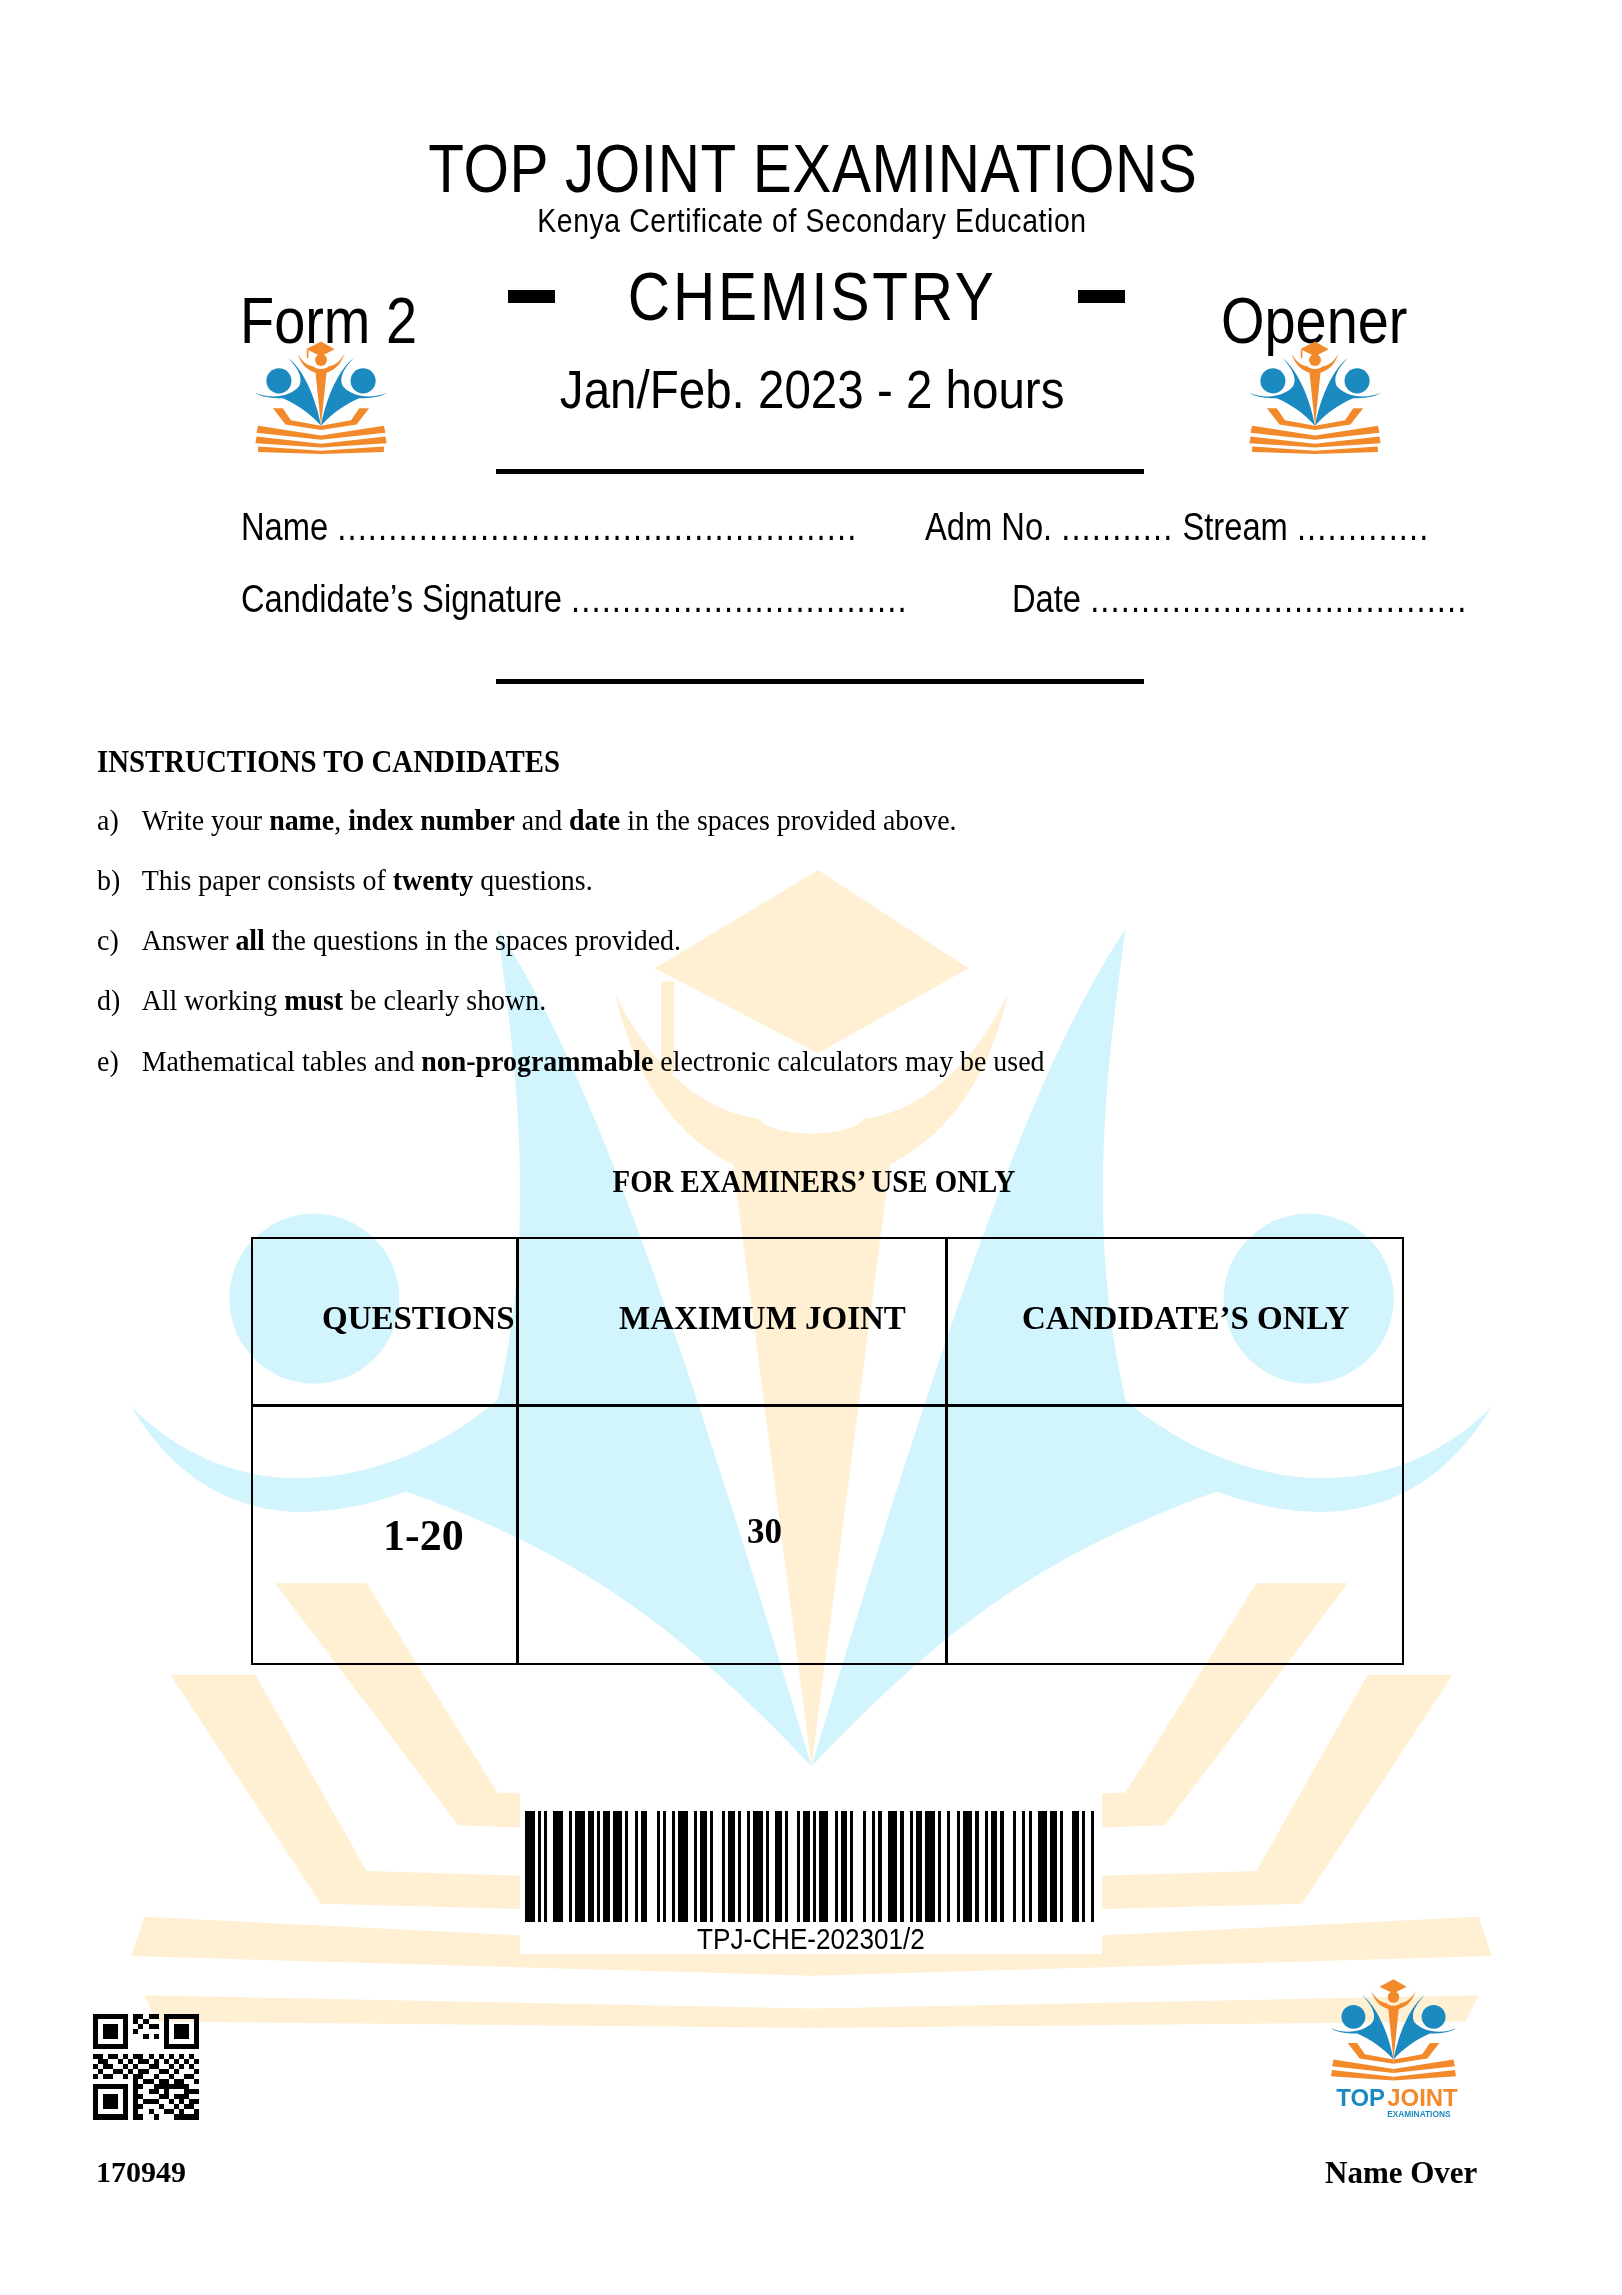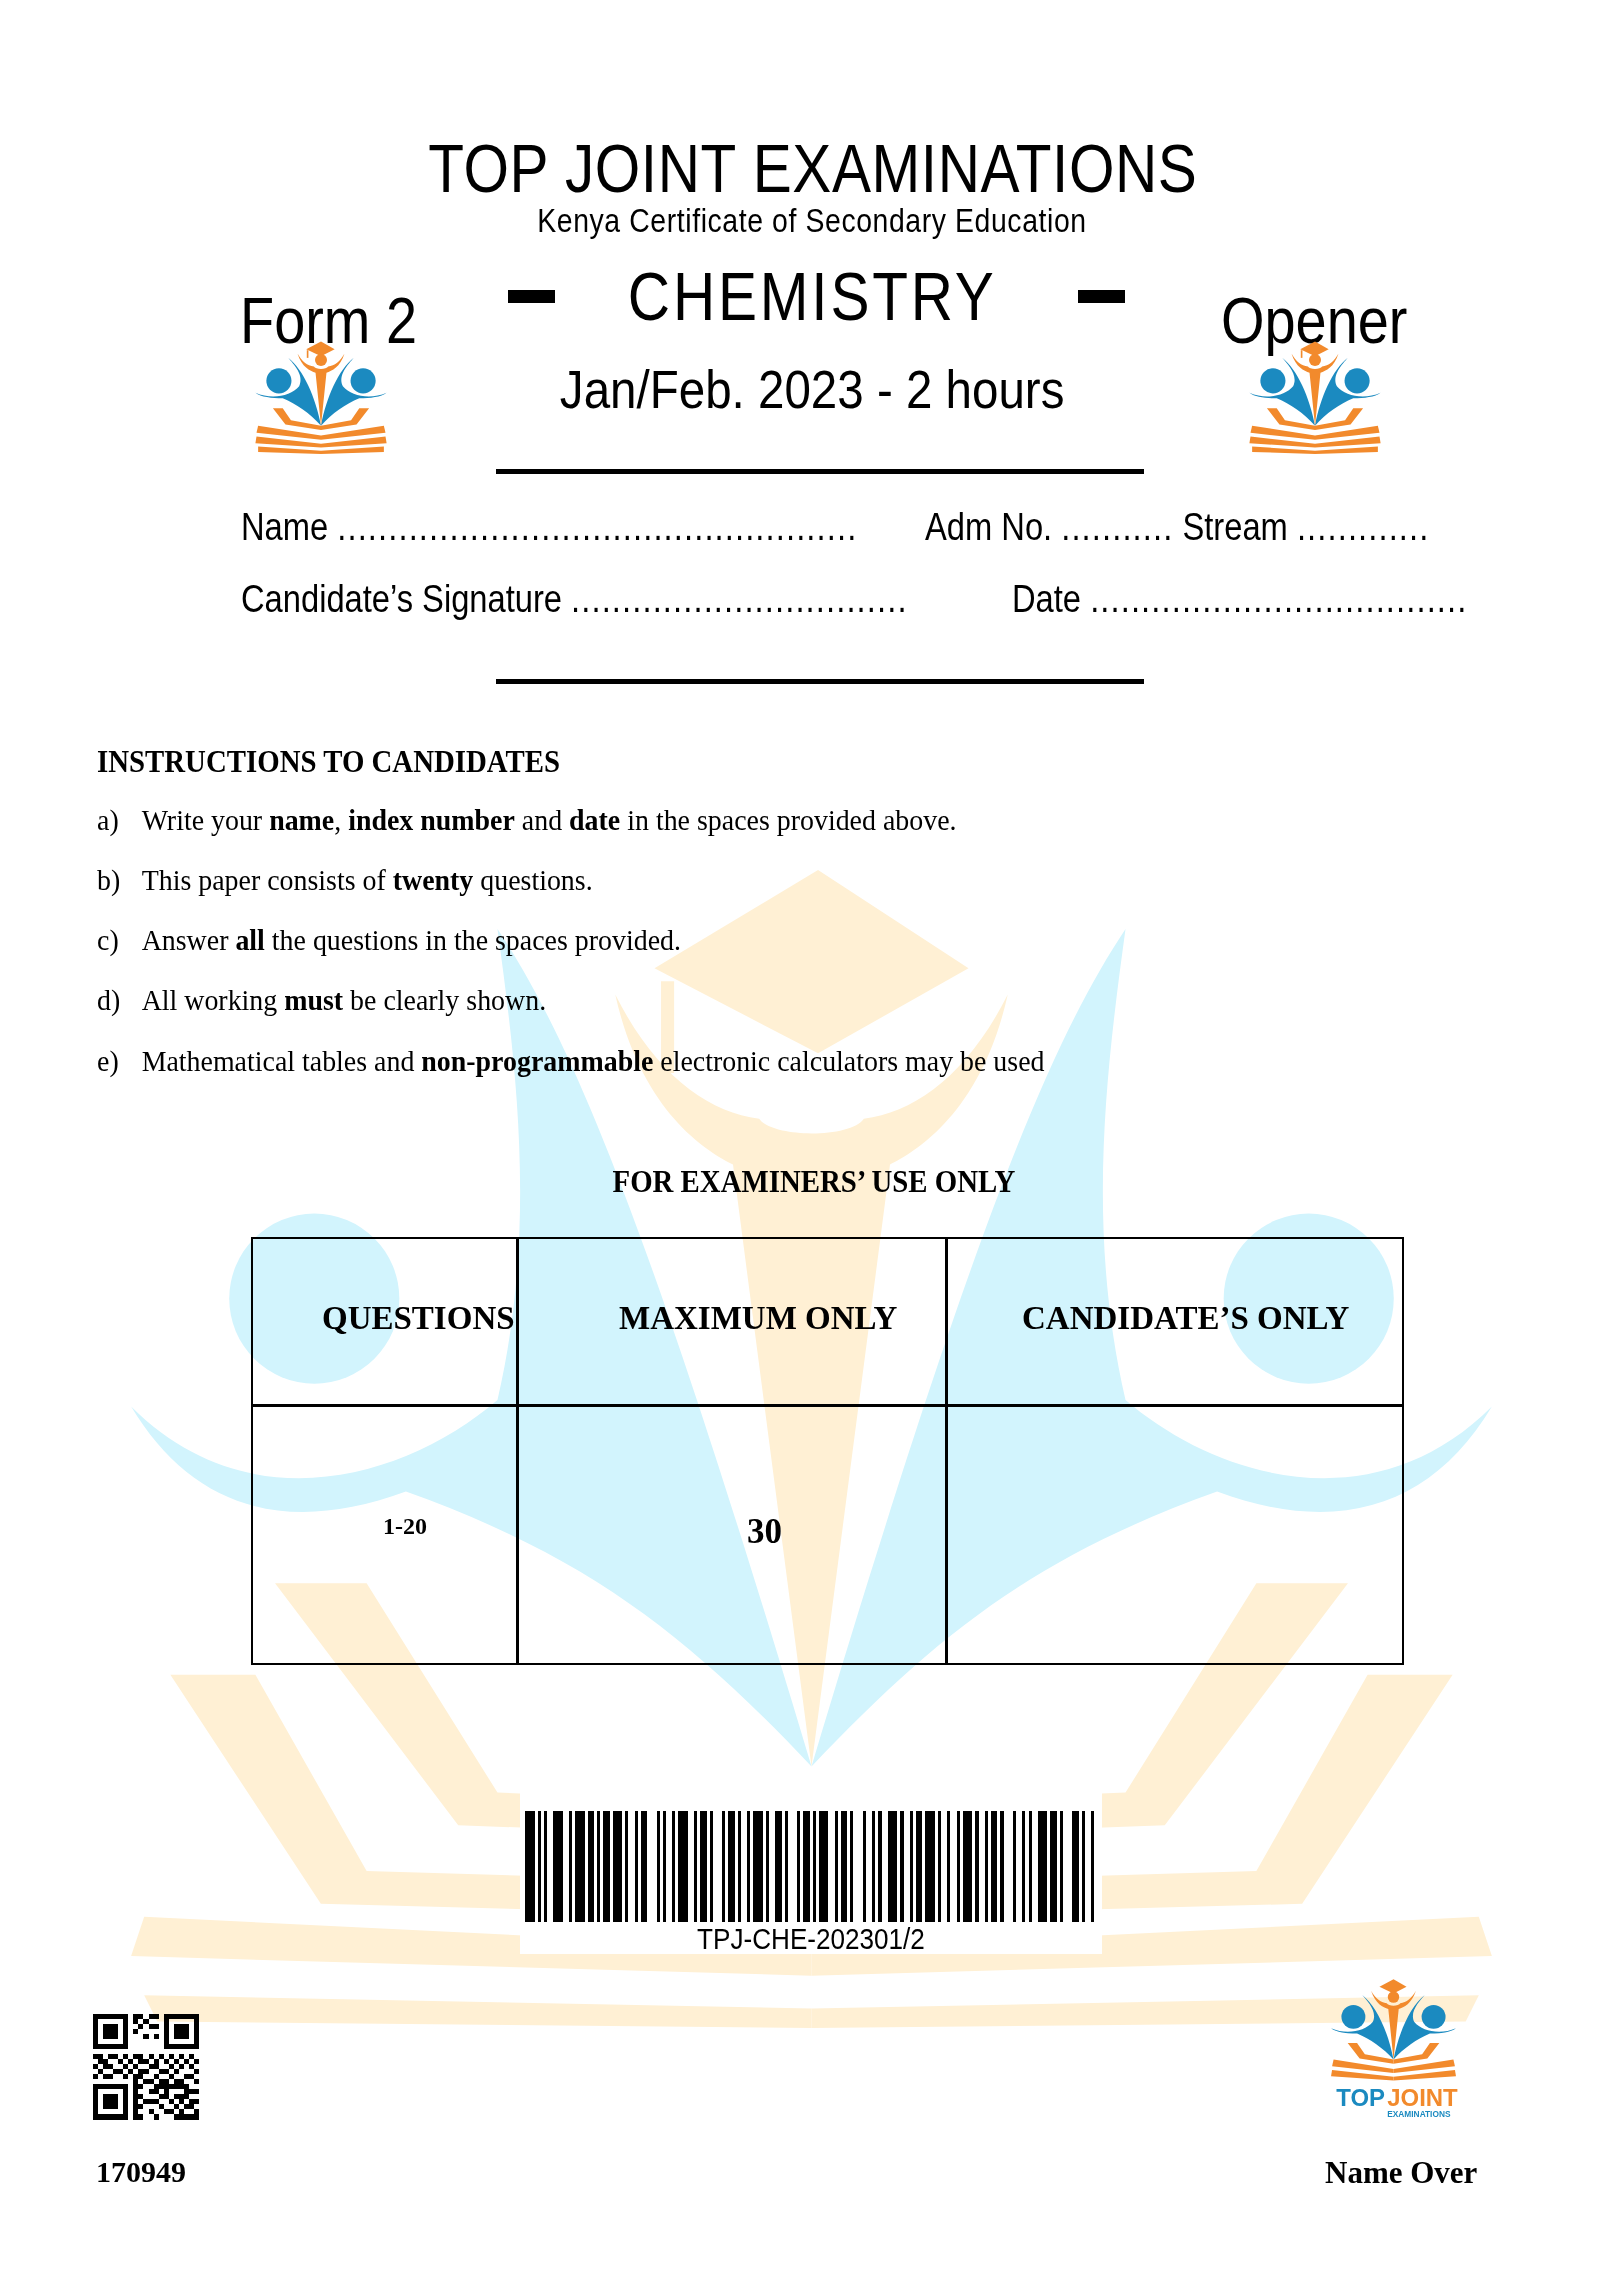--- a/index.html
+++ b/index.html
@@ -170,24 +170,24 @@
     </div>
 
   <div class="abs examiner-heading serif">FOR EXAMINERS’ USE ONLY</div>
 
   <div class="abs score-table">
     <div class="vline" style="left:263px;"></div>
     <div class="vline" style="left:692px;"></div>
     <div class="hline" style="top:165px;"></div>
 
     <div class="cell" style="left:69px; top:63px;">QUESTIONS</div>
-    <div class="cell" style="left:366px; top:63px;">MAXIMUM ONLY</div>
+    <div class="cell" style="left:366px; top:63px;">MAXIMUM JOINT</div>
     <div class="cell" style="left:769px; top:63px;">CANDIDATE’S ONLY</div>
 
-    <div class="cell" style="left:130px; top:275px; font-size:24px;">1-20</div>
+    <div class="cell" style="left:130px; top:275px; font-size:44px;">1-20</div>
     <div class="cell" style="left:494px; top:275px; font-size:35px;">30</div>
     <div class="cell" style="left:695px; top:168px; width:421px; height:255px;"></div>
   </div>
 
   <div class="abs barcode-box">
     <div class="barcode-bars" id="barcode-bars">
         <span style="width: 1.63934%; background: rgb(0, 0, 0);"></span>
         <span style="width: 0.546448%; background: rgb(255, 255, 255);"></span>
         <span style="width: 0.546448%; background: rgb(0, 0, 0);"></span>
         <span style="width: 0.546448%; background: rgb(255, 255, 255);"></span>

